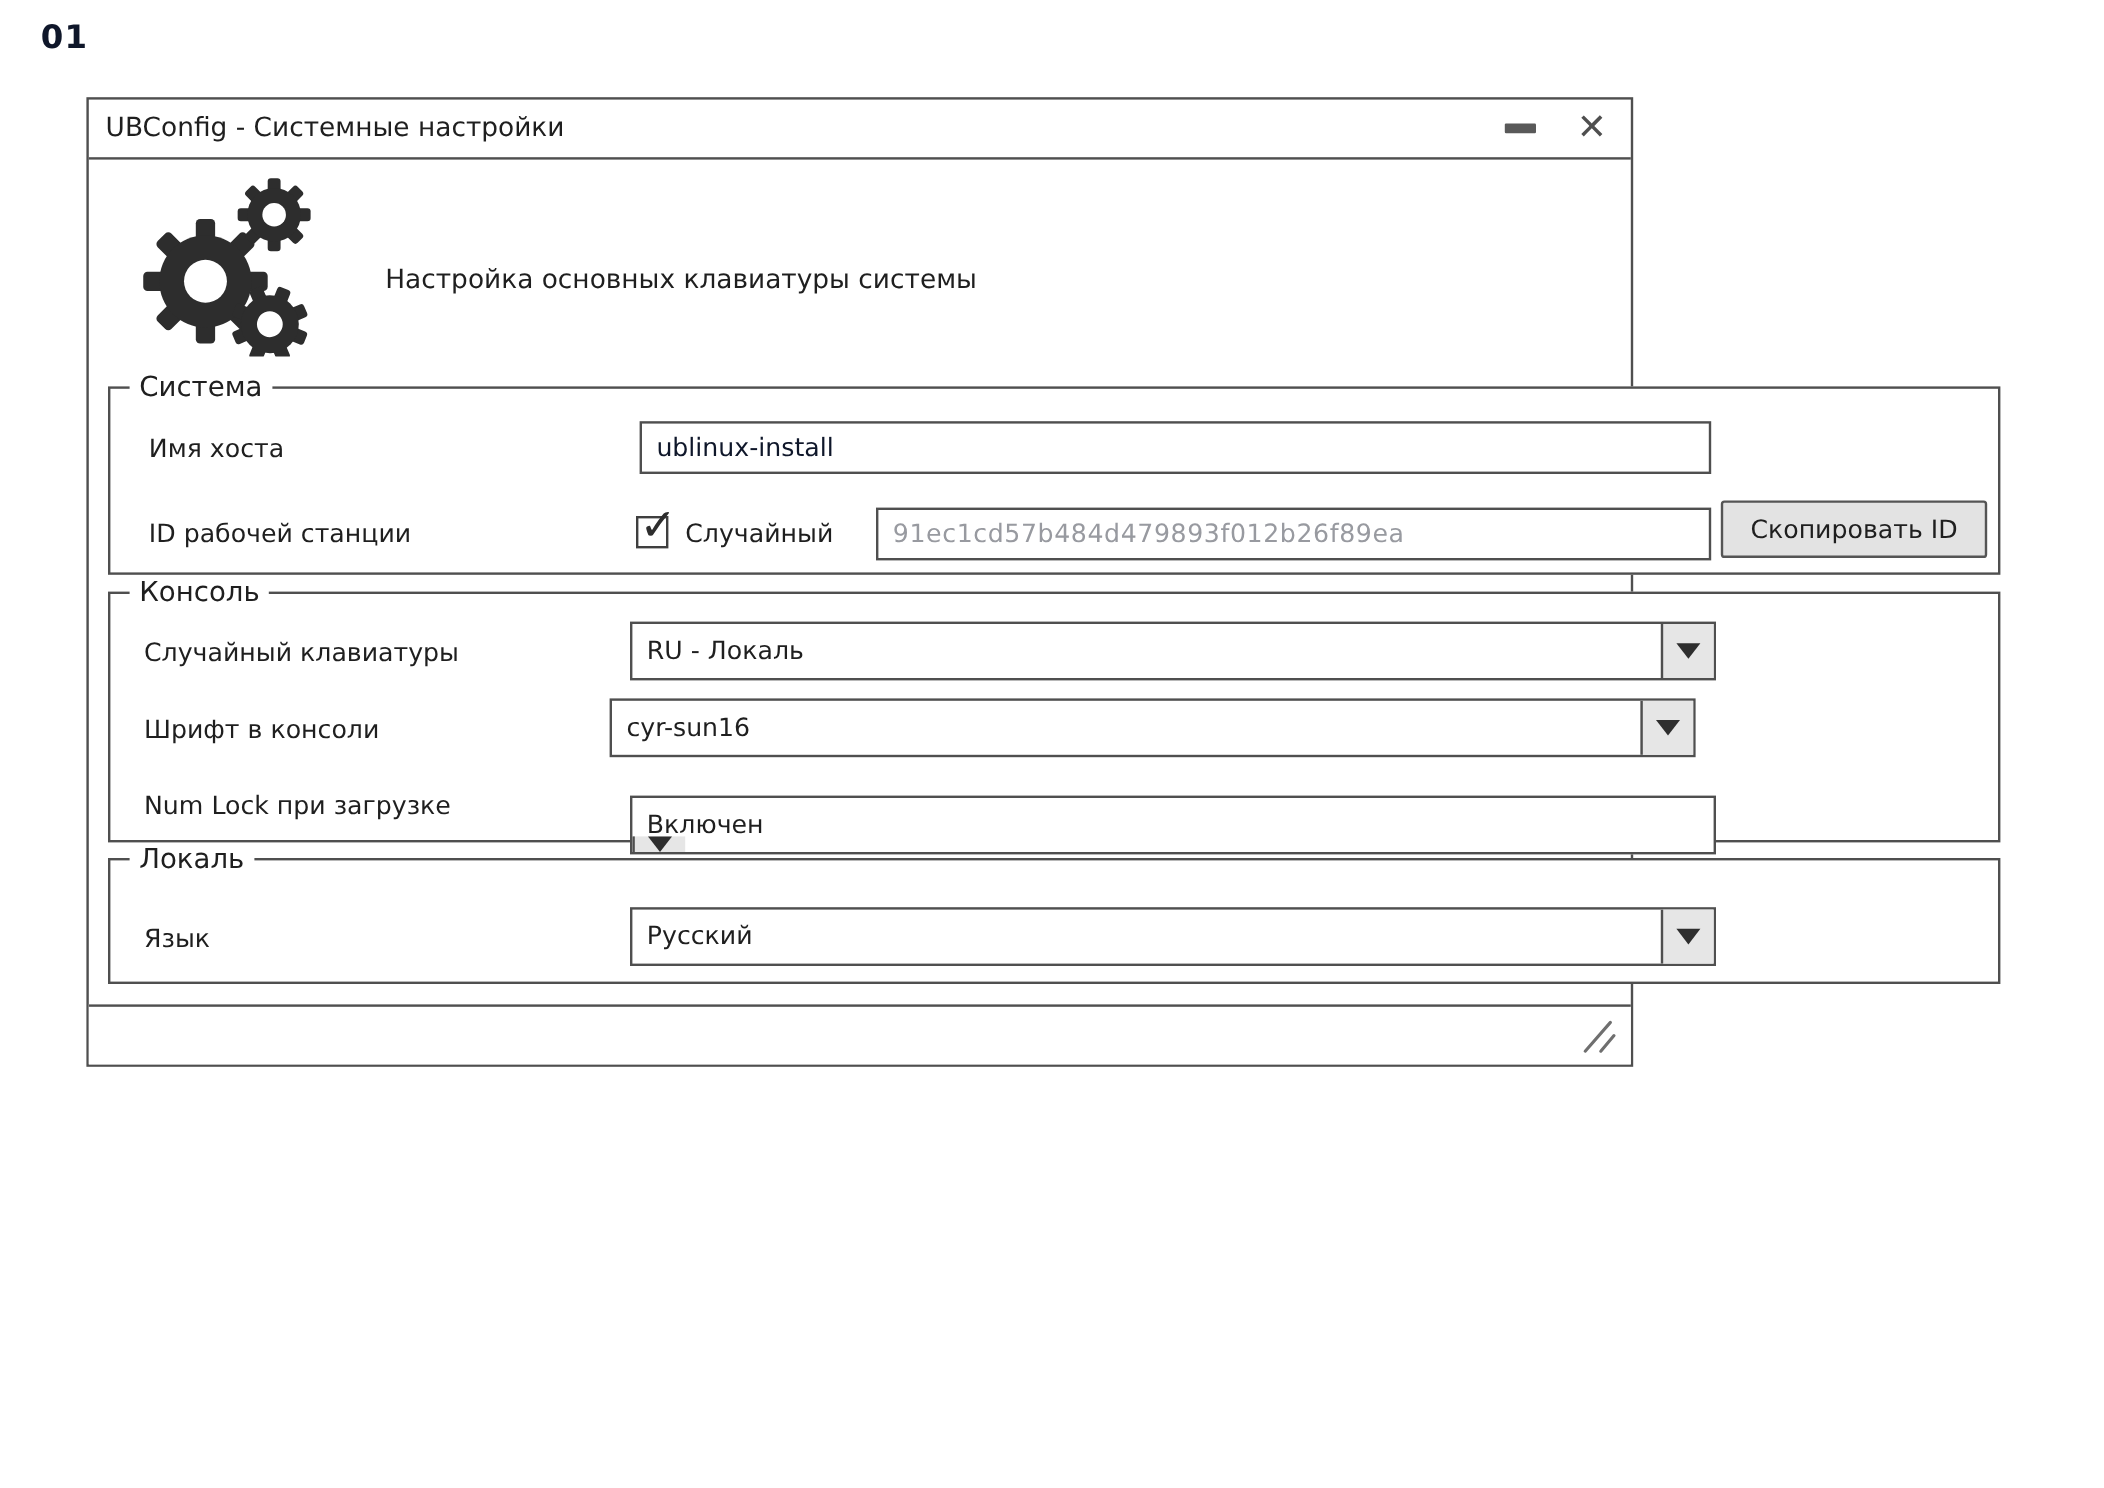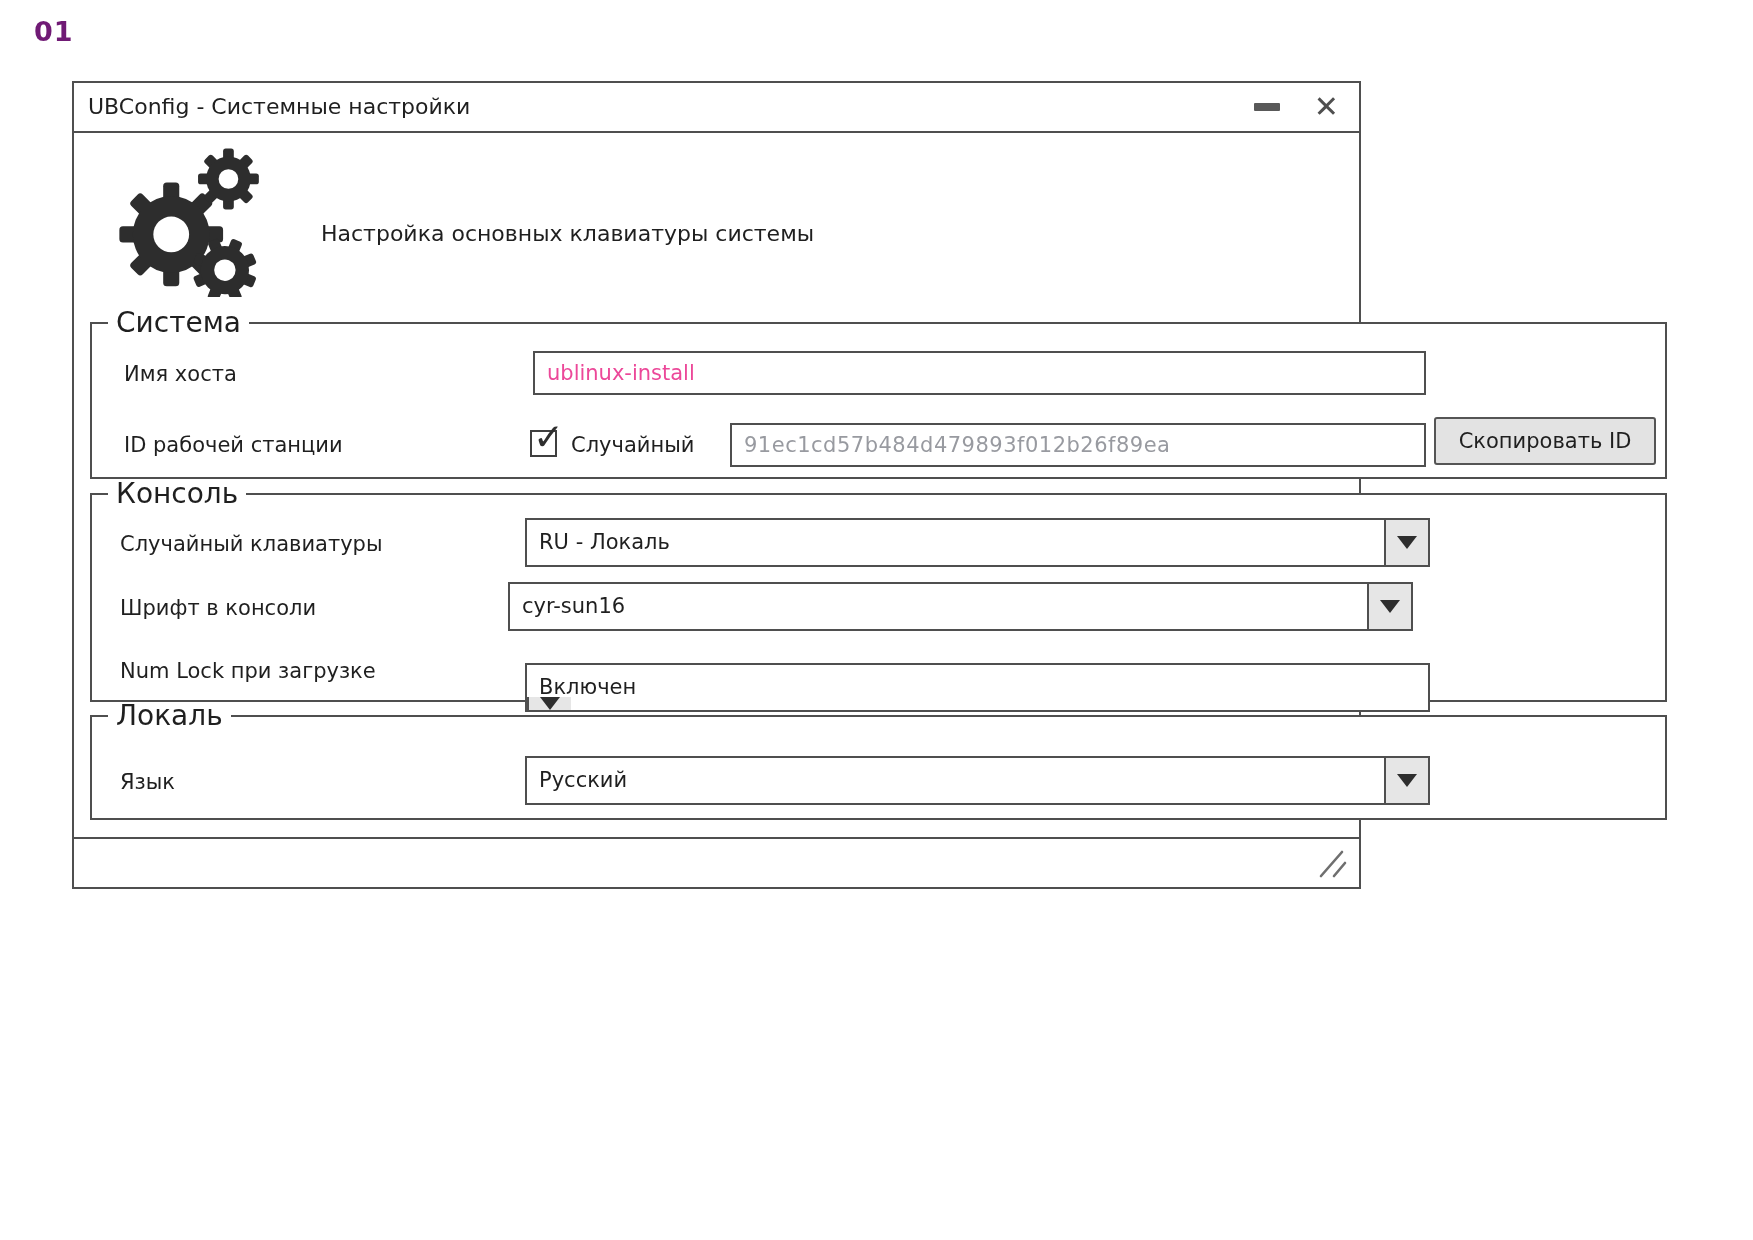--- a/index.html
+++ b/index.html
@@ -9,21 +9,21 @@
     font-family: "DejaVu Sans", "Liberation Sans", sans-serif;
     color: #1f1f1f;
     position: relative;
     overflow: hidden;
   }
   .abs { position: absolute; }
 
   .slide-number {
     left: 34px; top: 16px;
     font-size: 27px; font-weight: bold;
-    color: #701a75; letter-spacing: 1px;
+    color: #0f172a; letter-spacing: 1px;
   }
 
   .window {
     left: 72px; top: 81px;
     width: 1289px; height: 808px;
     border: 2px solid #4f4f4f;
     background: #ffffff;
   }
 
   .titlebar {
@@ -50,35 +50,35 @@
   .header-desc { left: 247px; top: 138px; font-size: 22px; }
 
   .groupbox {
     border: 2px solid #4f4f4f;
     background: #ffffff;
   }
   .groupbox .legend {
     position: absolute; top: -14px; left: 16px;
     background: #ffffff;
     padding: 0 8px;
-    font-size: 28px; line-height: 26px;
+    font-size: 23px; line-height: 26px;
   }
   .fs-system  { left: 16px; top: 239px; width: 1577px; height: 157px; }
   .fs-console { left: 16px; top: 410px; width: 1577px; height: 209px; }
   .fs-locale  { left: 16px; top: 632px; width: 1577px; height: 105px; }
 
   .field-label { font-size: 21px; line-height: 27px; white-space: nowrap; }
 
   .text-input {
     position: absolute;
     border: 2px solid #4f4f4f;
     background: #fff;
     font-family: inherit;
     font-size: 21px;
-    color: #ec4899;
+    color: #0f172a;
     padding: 0 12px;
     outline: none;
   }
   .text-input.muted { color: #989aa0; letter-spacing: 0.5px; }
 
   .checkbox {
     width: 27px; height: 27px;
     border: 2px solid #3f3f3f;
     background: #fff;
   }

